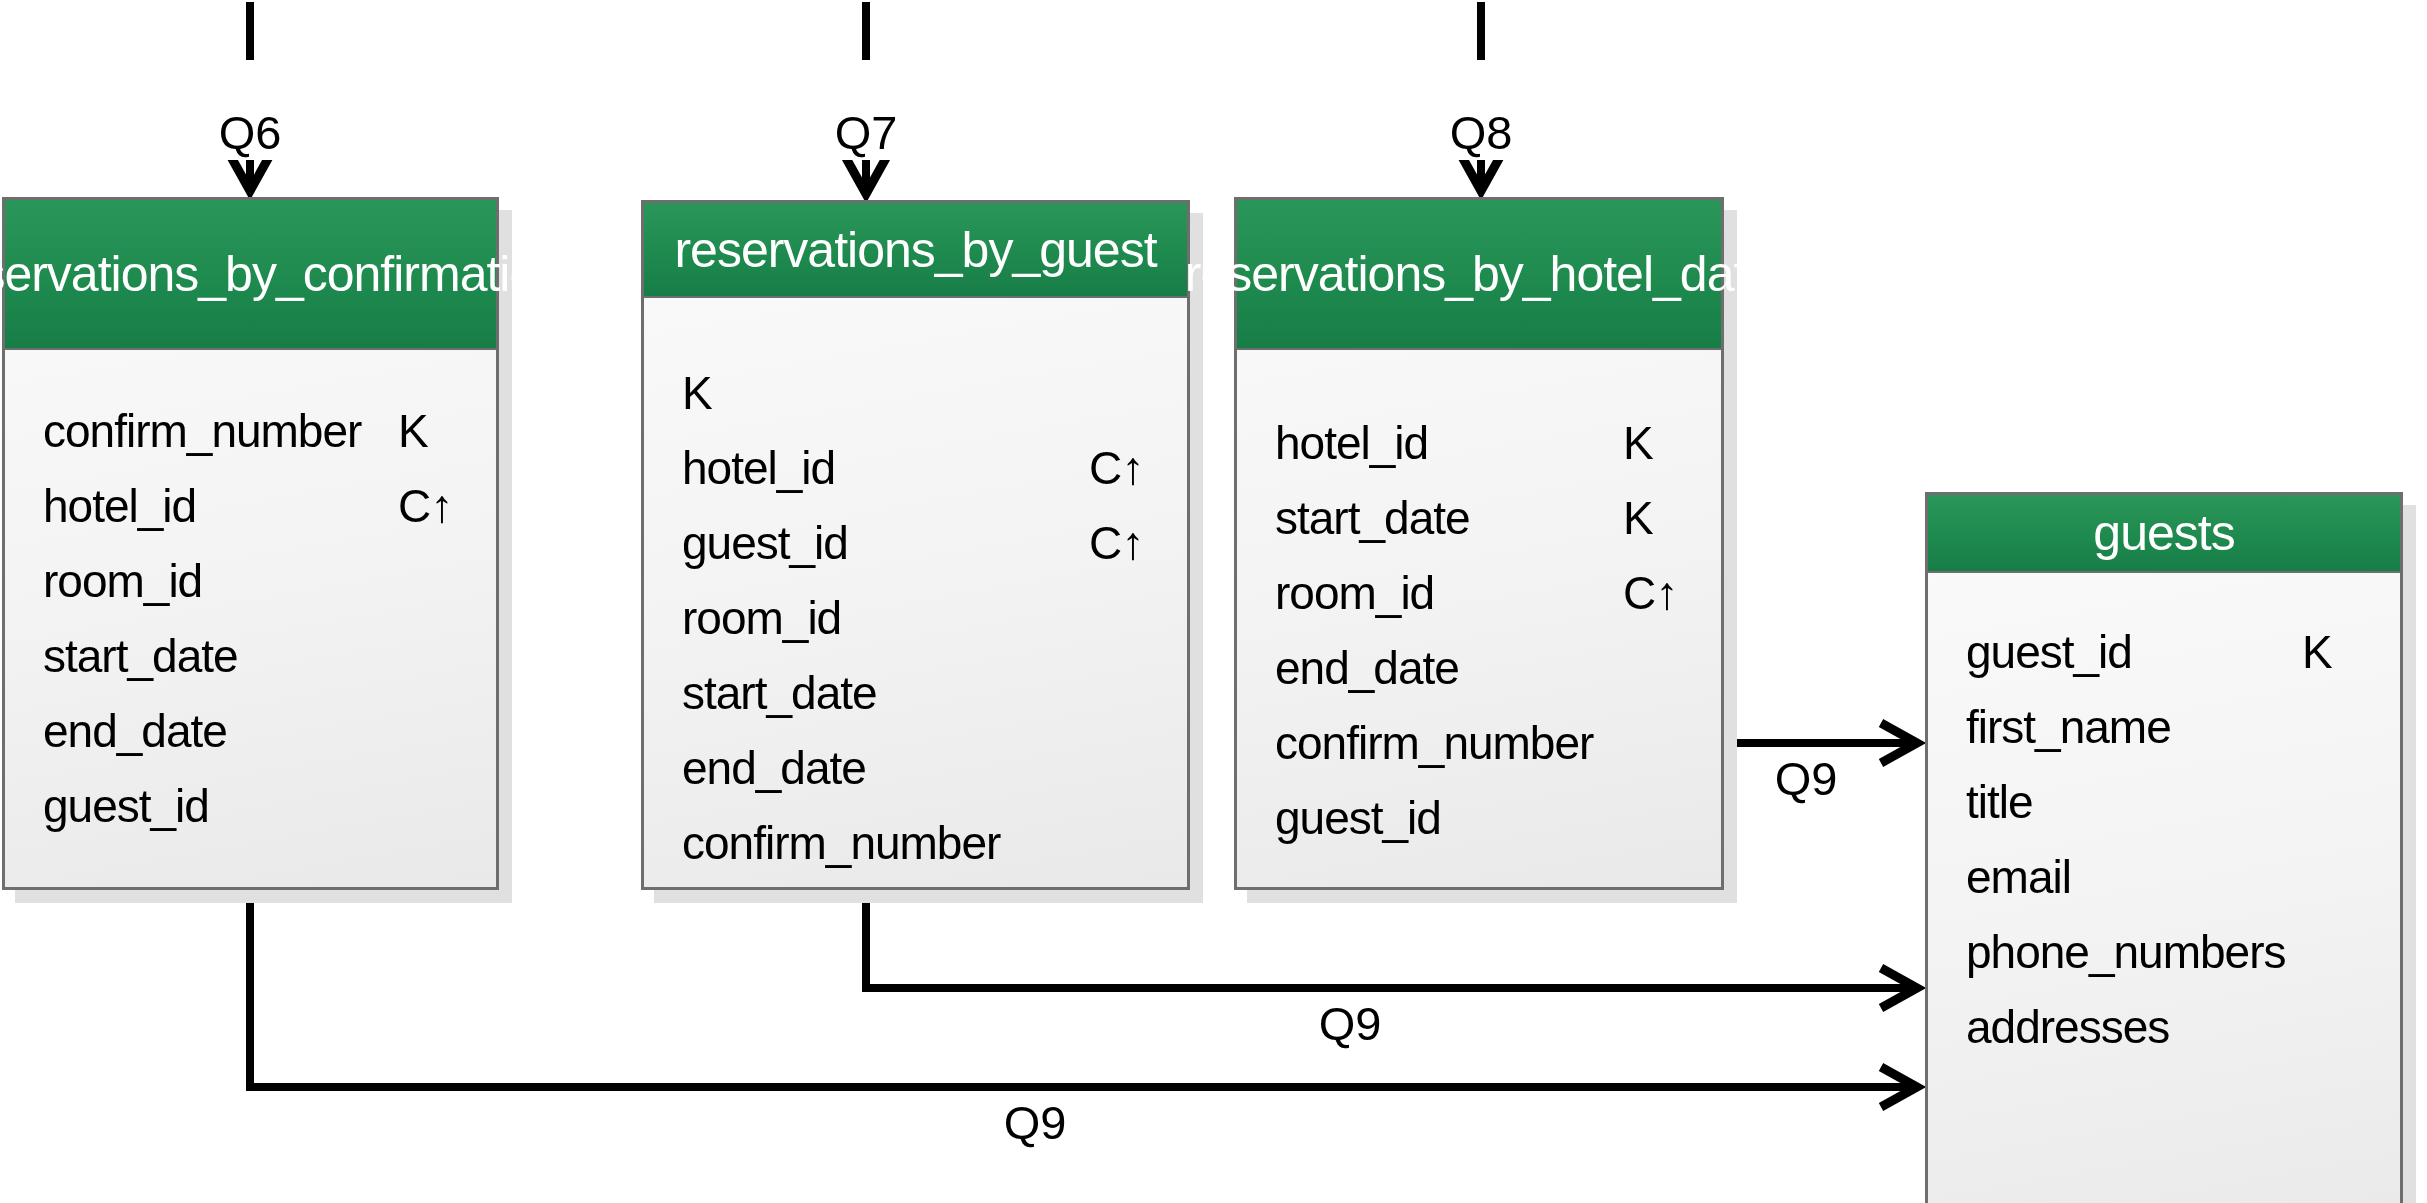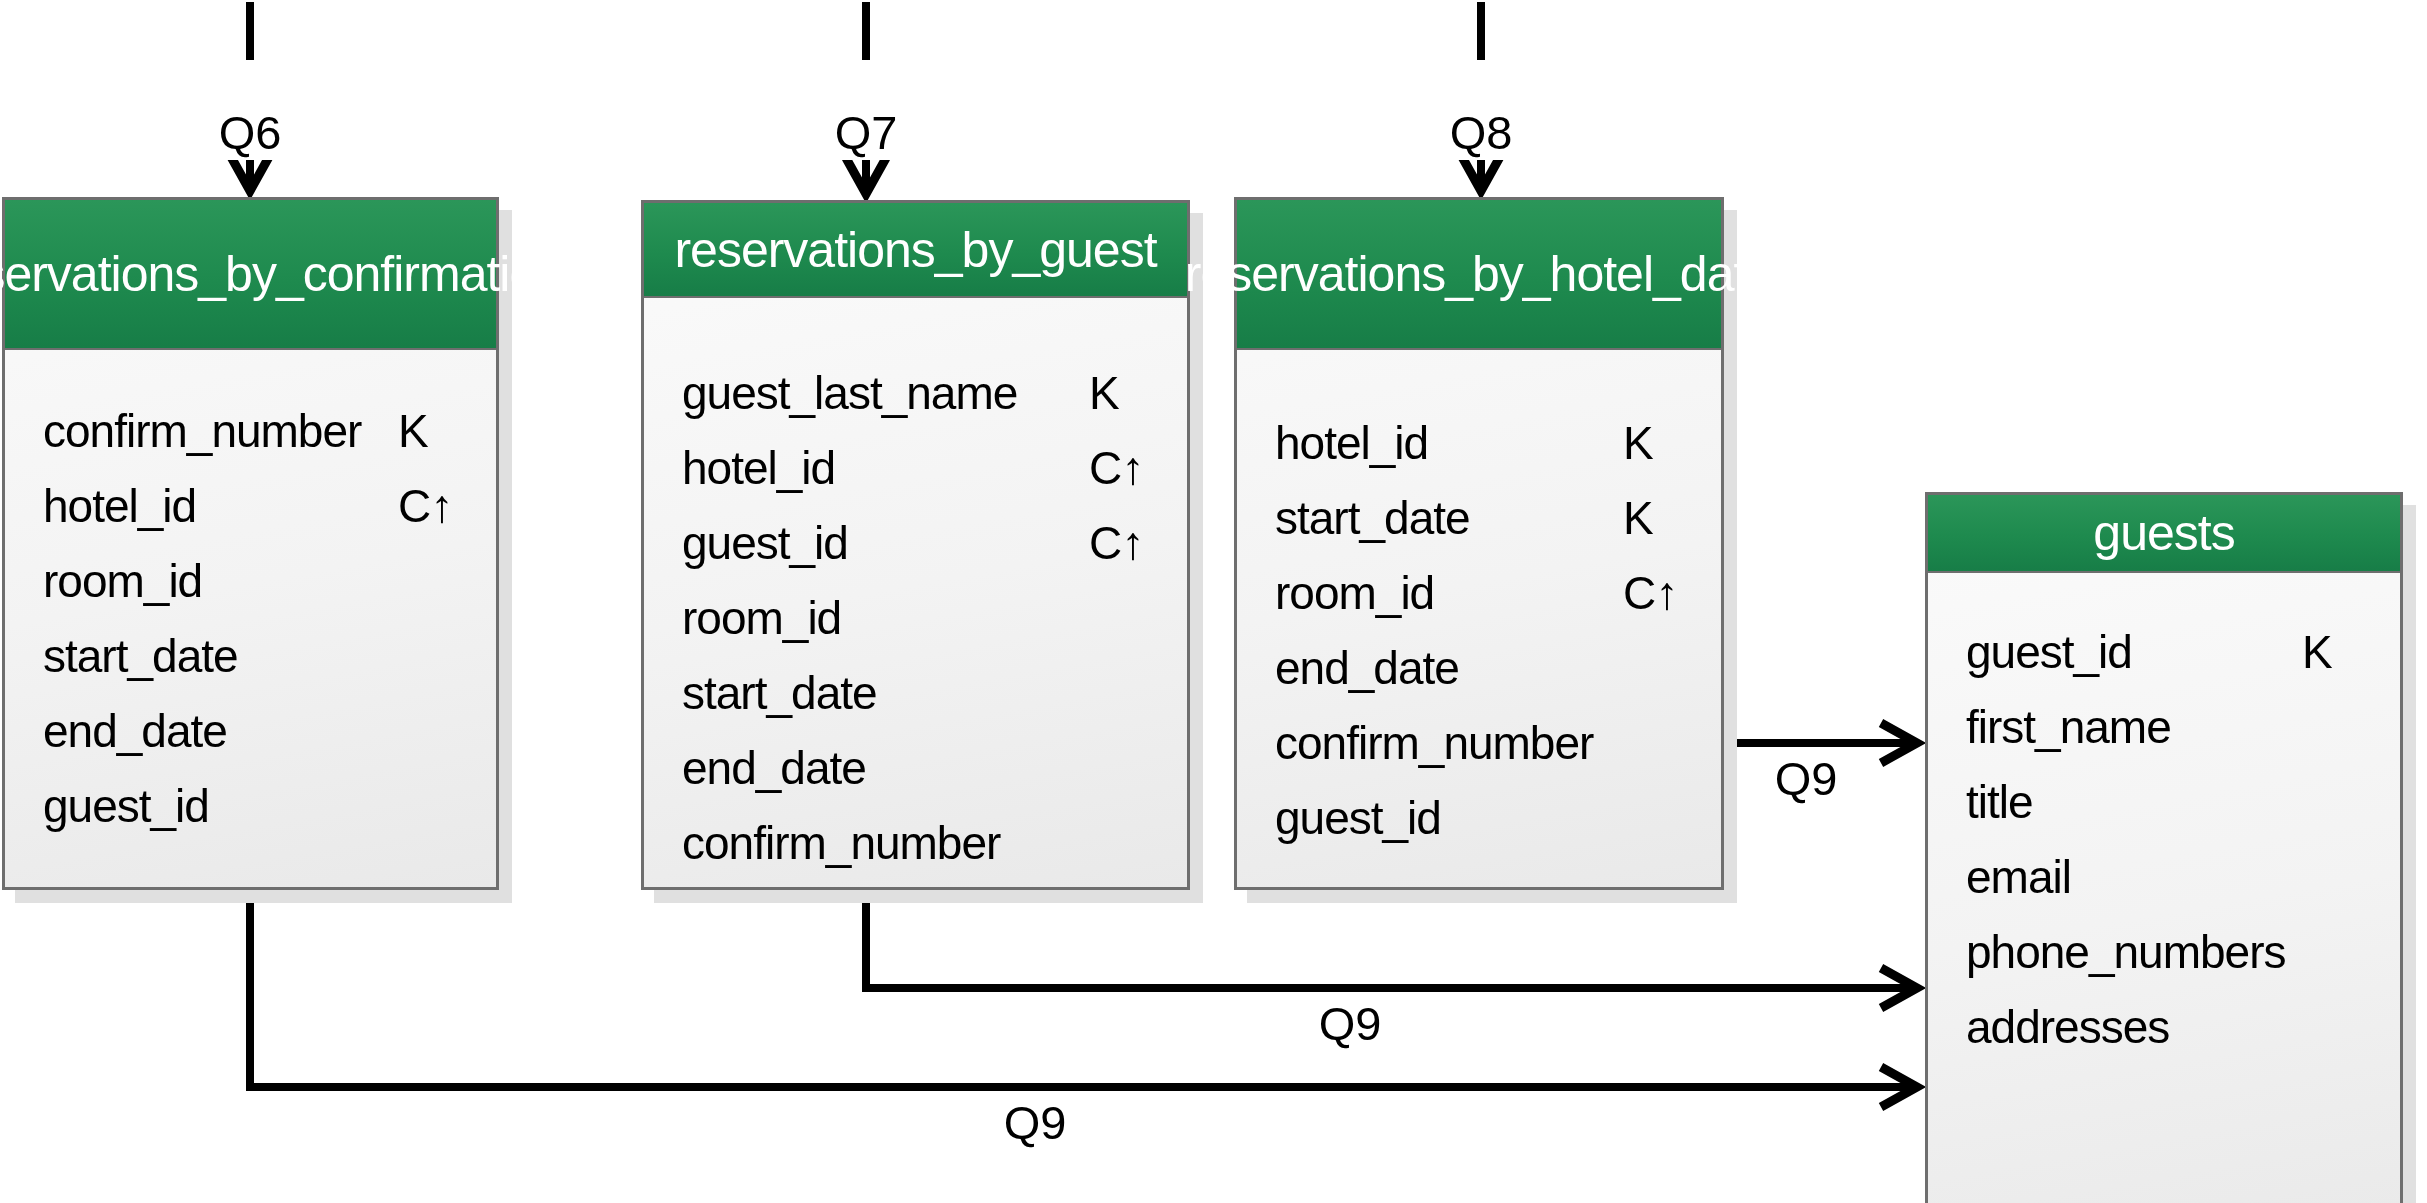--- a/index.html
+++ b/index.html
@@ -111,21 +111,20 @@
         </div>
       </div>
   </div>
 
   <div class="tbl" style="left:594px;top:200px;width:549px;height:690px;margin-left:47px;">
     <div class="tbl-head" style="height:95px;">
         <div class="title-line">reservations_by_guest</div>
       </div>
     <div class="tbl-body" style="padding-top:58px;">
         <div class="row">
-          <span class="fname">guest_last_name</span>
           <span class="fkey">K</span>
         </div>
         <div class="row">
           <span class="fname">hotel_id</span>
           <span class="fkey">C↑</span>
         </div>
         <div class="row">
           <span class="fname">guest_id</span>
           <span class="fkey">C↑</span>
         </div>

